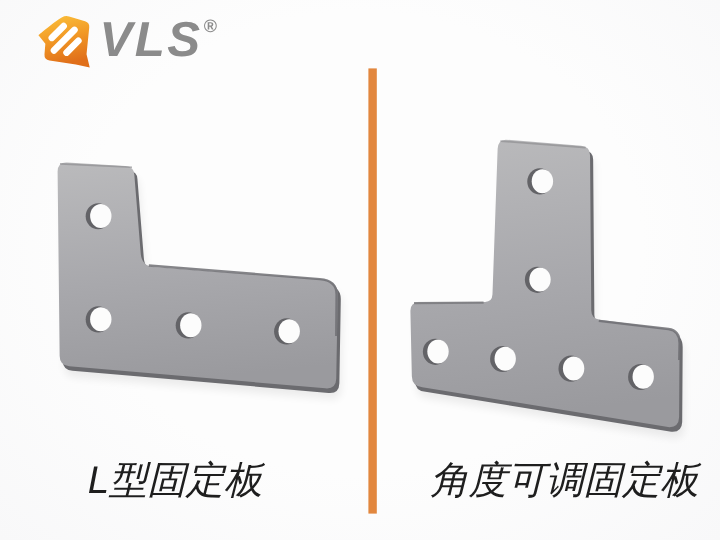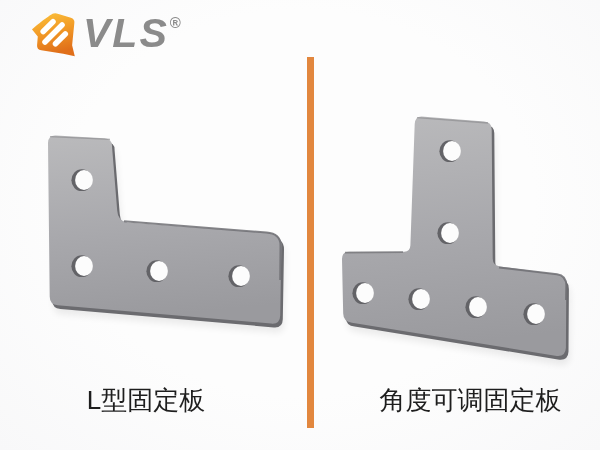--- a/index.html
+++ b/index.html
@@ -31,23 +31,24 @@
   .divider{
     position:absolute;left:307px;top:57px;
     width:7px;height:371px;
     background:#e2873e;
   }
   
   .plates{position:absolute;left:0;top:0;width:600px;height:450px;}
   
   .plate-label{
     position:absolute;top:384px;height:32px;
-    font-size:26px;line-height:32px;
+    font-size:32px;line-height:32px;
     color:#1e1e1e;text-align:center;
     white-space:nowrap;
+    font-style:italic;
   }
   .plate-label.left{left:0;width:292px;}
   .plate-label.right{left:332px;width:277px;text-align:center;}
 </style>
 </head>
 <body>
 
 <div class="stage">
 
   <div class="logo">

